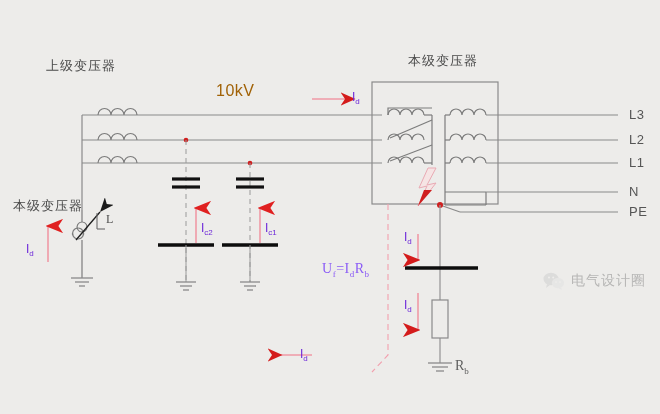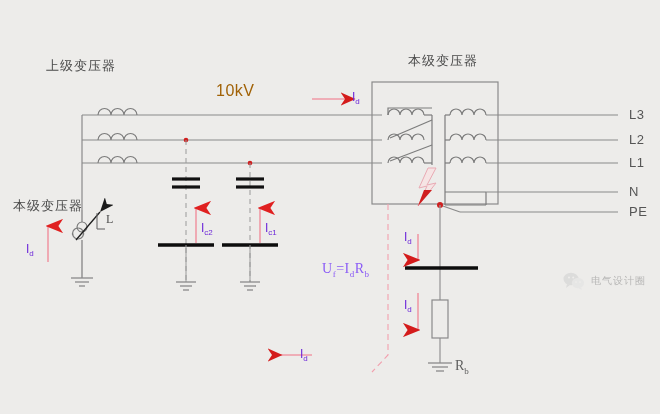--- a/index.html
+++ b/index.html
@@ -49,21 +49,21 @@
     font-size:12px;color:#4d4d4d;
   }
 
   
   #watermark{
     position:absolute;right:14px;bottom:16px;
     display:flex;align-items:center;gap:6px;opacity:.55;
   }
   #watermark .wm-text{
     font-family:Liberation Serif, serif;
-    font-size:10px;color:#8b8b8b;letter-spacing:1px;
+    font-size:14px;color:#8b8b8b;letter-spacing:1px;
   }
   .wechat-ico{display:block;}
 </style>
 </head>
 <body>
 
 <div id="diagram-root">
 
 <svg id="schematic" viewBox="0 0 660 414" xmlns="http://www.w3.org/2000/svg">
   <defs>

